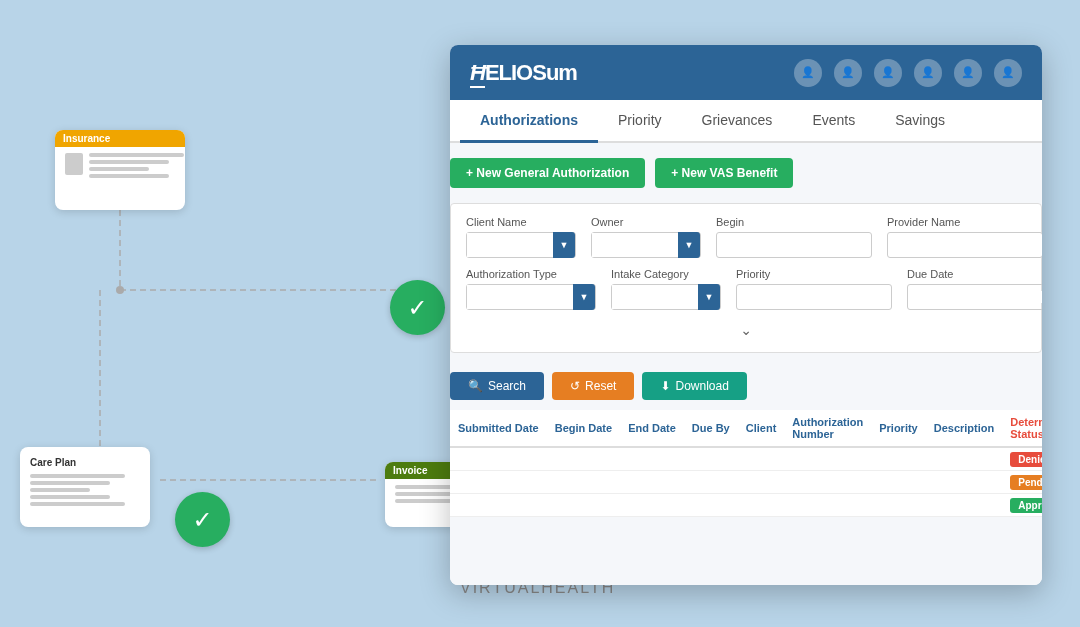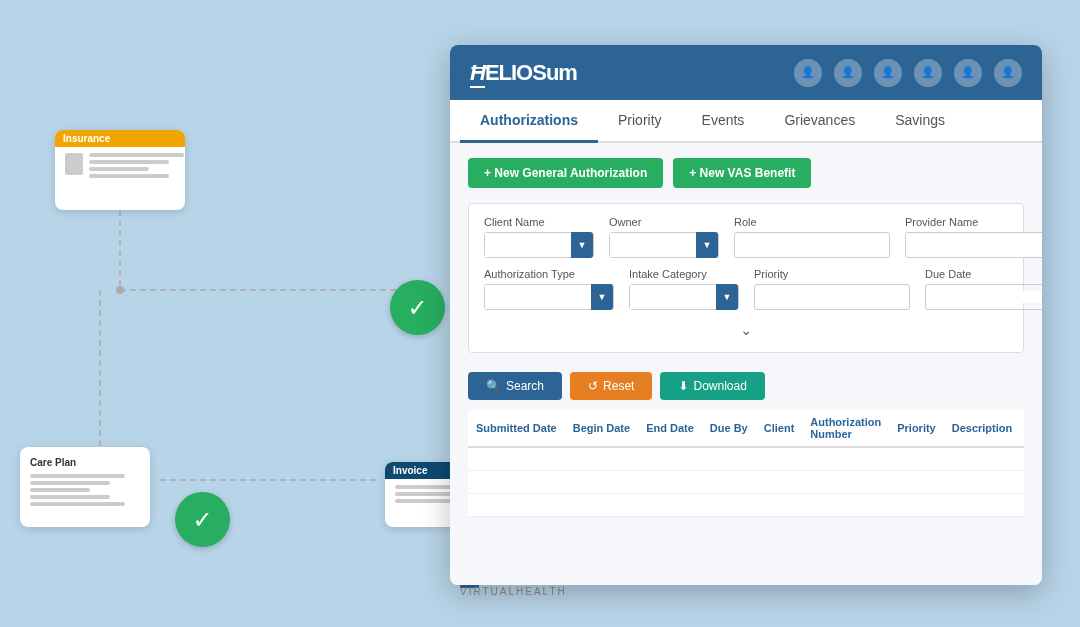--- a/index.html
+++ b/index.html
@@ -182,21 +182,21 @@
     }
 
     .nav-tab.active {
       color: #2c6496;
       border-bottom: 3px solid #2c6496;
       font-weight: bold;
     }
 
     
     .content-area {
-      padding: 15px 18px;
+      padding: 15px 0;
       background: #f5f7fa;
       height: calc(100% - 95px);
       overflow: hidden;
     }
 
     
     .action-buttons {
       display: flex;
       gap: 10px;
       margin-bottom: 15px;
@@ -396,21 +396,21 @@
     }
 
     .footer-logo-text {
       font-size: 28px;
       font-weight: bold;
       color: #2c6496;
       letter-spacing: -1px;
     }
 
     .footer-logo-sub {
-      font-size: 10px;
+      font-size: 16px;
       color: #888;
       letter-spacing: 2px;
       text-transform: uppercase;
     }
 
     
     .connector-svg {
       position: absolute;
       top: 0; left: 0;
       width: 460px;
@@ -466,21 +466,21 @@
     <div class="card-line medium"></div>
     <div class="card-line long"></div>
   </div>
 </div>
 
 <div class="green-circle green-circle-2">
   <span>✓</span>
 </div>
 
 <div class="workflow-card invoice-card">
-  <div class="card-title" style="background:#0c4a6e; color:white; margin:-10px -10px 6px -10px; padding:3px 8px; border-radius:8px 8px 0 0; font-size:10px;">Invoice</div>
+  <div class="card-title" style="background:#4d7c0f; color:white; margin:-10px -10px 6px -10px; padding:3px 8px; border-radius:8px 8px 0 0; font-size:10px;">Invoice</div>
   <div class="card-lines">
     <div class="card-line medium"></div>
     <div class="card-line short"></div>
     <div class="card-line medium"></div>
   </div>
 </div>
 
 <div class="app-window">
 
   <div class="app-header">
@@ -493,22 +493,22 @@
       <div class="header-icon-circle">👤</div>
       <div class="header-icon-circle">👤</div>
       <div class="header-icon-circle">👤</div>
       <div class="header-icon-circle">👤</div>
     </div>
   </div>
 
   <div class="nav-tabs">
     <div class="nav-tab active">Authorizations</div>
     <div class="nav-tab">Priority</div>
+    <div class="nav-tab">Grievances</div>
     <div class="nav-tab">Events</div>
-    <div class="nav-tab">Grievances</div>
     <div class="nav-tab">Savings</div>
   </div>
 
   <div class="content-area">
 
     <div class="action-buttons">
       <button class="btn-green">+ New General Authorization</button>
       <button class="btn-green">+ New VAS Benefit</button>
     </div>
 
@@ -523,21 +523,21 @@
           </div>
         </div>
         <div class="filter-field">
           <span class="filter-label">Owner</span>
           <div class="filter-select">
             <div class="filter-select-inner"></div>
             <div class="filter-select-btn">▼</div>
           </div>
         </div>
         <div class="filter-field">
-          <span class="filter-label">Role</span>
+          <span class="filter-label">Begin</span>
           <input class="filter-input" style="min-width: 90px;">
         </div>
         <div class="filter-field">
           <span class="filter-label">Provider Name</span>
           <input class="filter-input" style="min-width: 90px;">
         </div>
 
       </div>
 
       <div class="filter-row">

